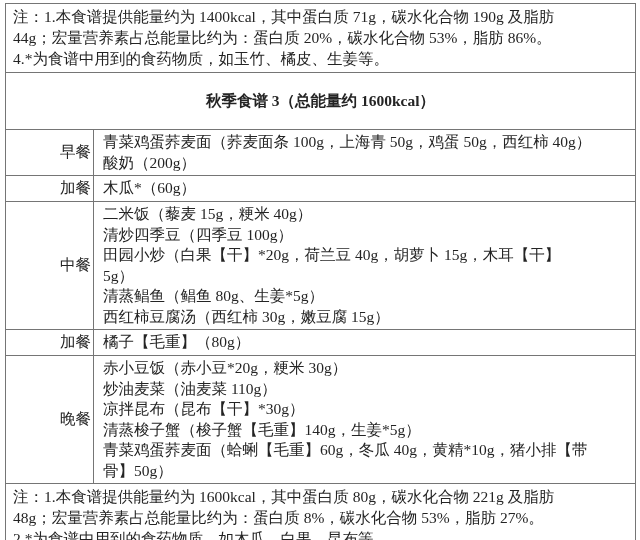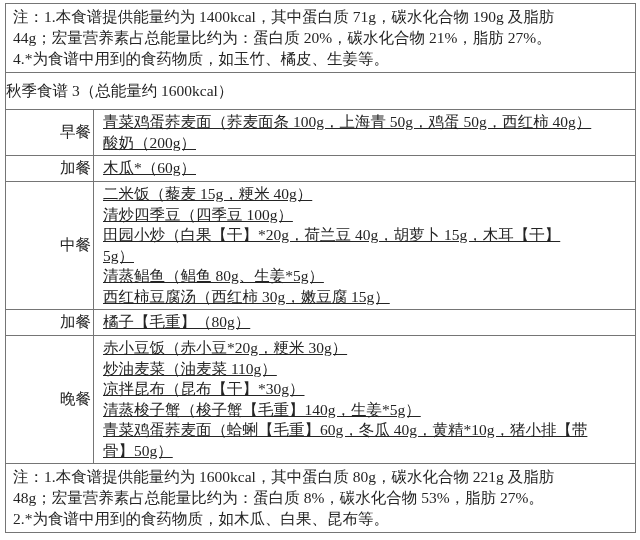--- a/index.html
+++ b/index.html
@@ -26,50 +26,50 @@
   td {
     border: 1.5px solid #757575;
     vertical-align: middle;
     font-size: 15.5px;
   }
   td.note-cell {
     padding: 2px 6px 3px 7px;
     line-height: 21px;
   }
   td.title-cell {
-    font-weight: normal;
+    text-align: center;
+    font-weight: bold;
     line-height: 20px;
-    padding: 8px 0;
+    padding: 18px 0;
   }
   td.label-cell {
     text-align: right;
     padding: 2px 2px;
   }
   td.content-cell {
     padding: 2px 6px 2px 9px;
     line-height: 20.5px;
-    text-decoration: underline;
   }
   .txt-line { white-space: nowrap; }
 </style>
 </head>
 <body>
 
 <div class="page">
   <table class="menu-table">
     <colgroup>
       <col class="col-label">
       <col class="col-content">
     </colgroup>
     <tbody>
 
       <tr>
         <td colspan="2" class="note-cell">
           <div class="txt-line">注：1.本食谱提供能量约为 1400kcal，其中蛋白质 71g，碳水化合物 190g 及脂肪</div>
-          <div class="txt-line">44g；宏量营养素占总能量比约为：蛋白质 20%，碳水化合物 21%，脂肪 27%。</div>
+          <div class="txt-line">44g；宏量营养素占总能量比约为：蛋白质 20%，碳水化合物 53%，脂肪 86%。</div>
           <div class="txt-line">4.*为食谱中用到的食药物质，如玉竹、橘皮、生姜等。</div>
         </td>
       </tr>
 
       <tr>
         <td colspan="2" class="title-cell">秋季食谱 3（总能量约 1600kcal）</td>
       </tr>
 
       <tr>
         <td class="label-cell">早餐</td>

